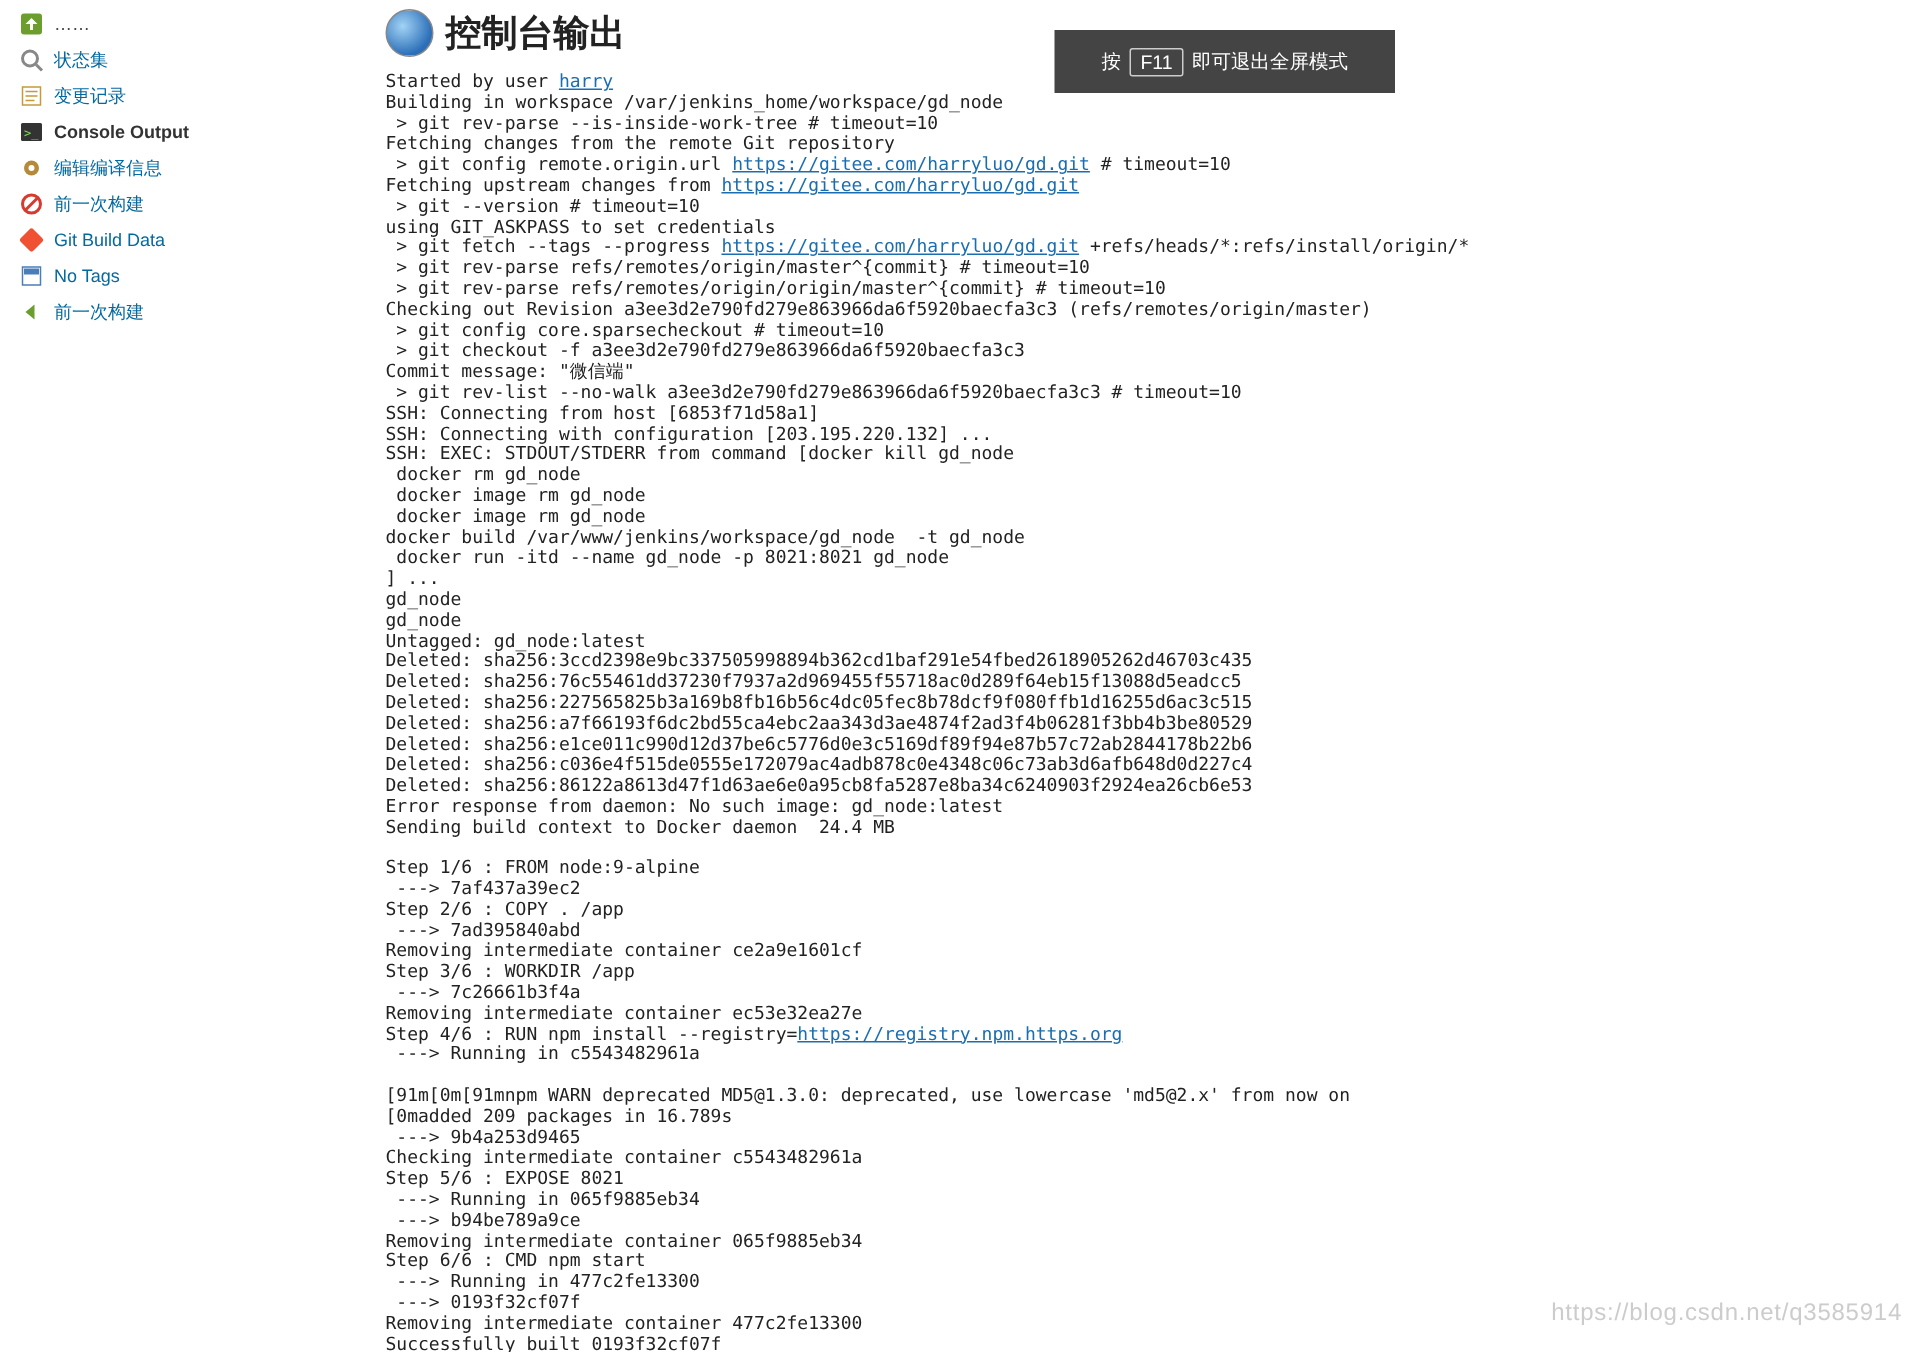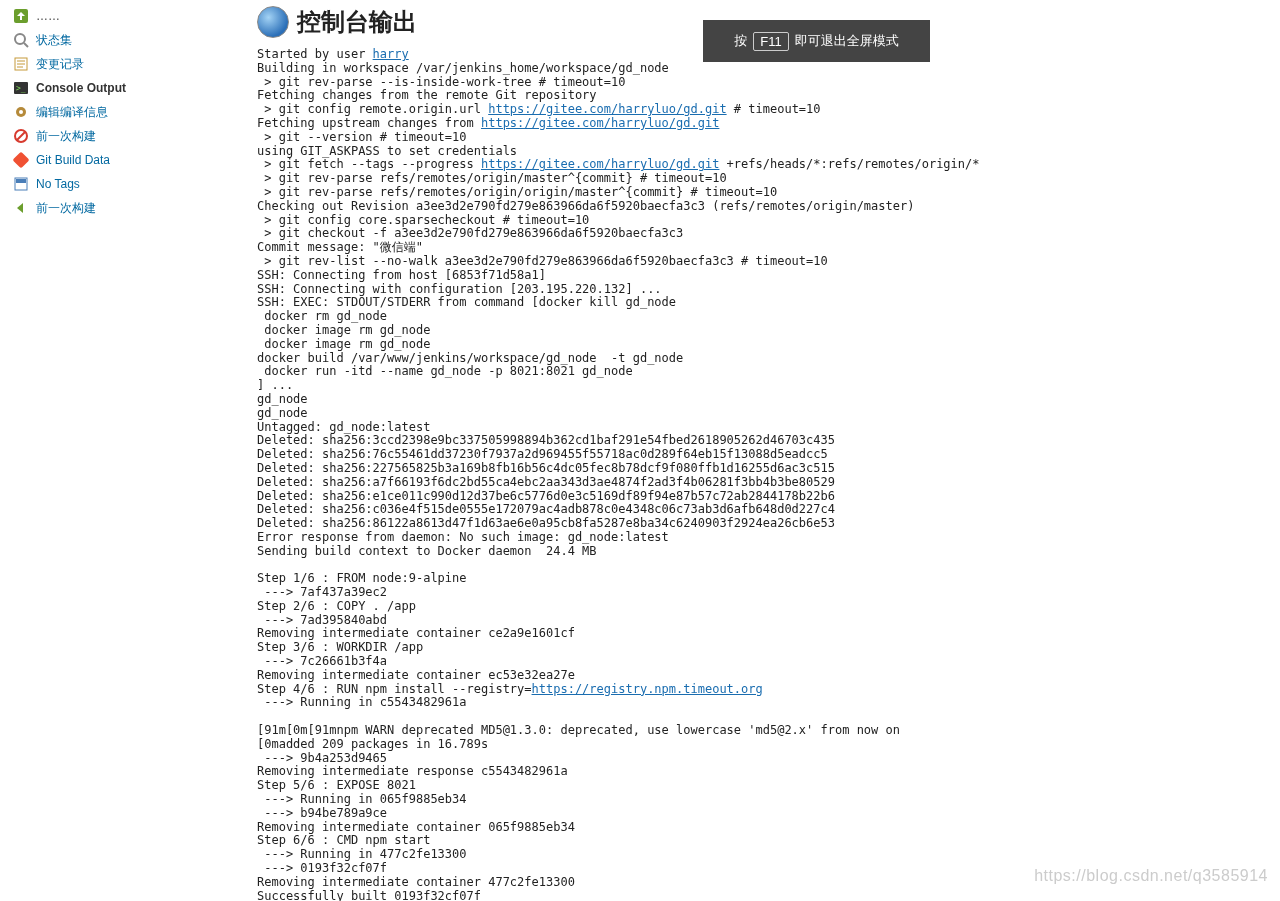--- a/index.html
+++ b/index.html
@@ -118,21 +118,21 @@
     </div>
 
     <pre class="console"><span>Started by user </span><a href="#">harry</a>
 <span>Building in workspace /var/jenkins_home/workspace/gd_node</span>
 <span> &gt; git rev-parse --is-inside-work-tree # timeout=10</span>
 <span>Fetching changes from the remote Git repository</span>
 <span> &gt; git config remote.origin.url </span><a href="#">https://gitee.com/harryluo/gd.git</a><span> # timeout=10</span>
 <span>Fetching upstream changes from </span><a href="#">https://gitee.com/harryluo/gd.git</a>
 <span> &gt; git --version # timeout=10</span>
 <span>using GIT_ASKPASS to set credentials </span>
-<span> &gt; git fetch --tags --progress </span><a href="#">https://gitee.com/harryluo/gd.git</a><span> +refs/heads/*:refs/remotes/origin/*</span>
+<span> &gt; git fetch --tags --progress </span><a href="#">https://gitee.com/harryluo/gd.git</a><span> +refs/heads/*:refs/install/origin/*</span>
 <span> &gt; git rev-parse refs/remotes/origin/master^{commit} # timeout=10</span>
 <span> &gt; git rev-parse refs/remotes/origin/origin/master^{commit} # timeout=10</span>
 <span>Checking out Revision a3ee3d2e790fd279e863966da6f5920baecfa3c3 (refs/remotes/origin/master)</span>
 <span> &gt; git config core.sparsecheckout # timeout=10</span>
 <span> &gt; git checkout -f a3ee3d2e790fd279e863966da6f5920baecfa3c3</span>
 <span>Commit message: "微信端"</span>
 <span> &gt; git rev-list --no-walk a3ee3d2e790fd279e863966da6f5920baecfa3c3 # timeout=10</span>
 <span>SSH: Connecting from host [6853f71d58a1]</span>
 <span>SSH: Connecting with configuration [203.195.220.132] ...</span>
 <span>SSH: EXEC: STDOUT/STDERR from command [docker kill gd_node</span>
@@ -156,27 +156,27 @@
 <span>Sending build context to Docker daemon  24.4 MB</span>
 <span></span>
 <span>Step 1/6 : FROM node:9-alpine</span>
 <span> ---&gt; 7af437a39ec2</span>
 <span>Step 2/6 : COPY . /app</span>
 <span> ---&gt; 7ad395840abd</span>
 <span>Removing intermediate container ce2a9e1601cf</span>
 <span>Step 3/6 : WORKDIR /app</span>
 <span> ---&gt; 7c26661b3f4a</span>
 <span>Removing intermediate container ec53e32ea27e</span>
-<span>Step 4/6 : RUN npm install --registry=</span><a href="#">https://registry.npm.timeout.org</a>
+<span>Step 4/6 : RUN npm install --registry=</span><a href="#">https://registry.npm.https.org</a>
 <span> ---&gt; Running in c5543482961a</span>
 <span></span>
 <span>[91m[0m[91mnpm WARN deprecated MD5@1.3.0: deprecated, use lowercase 'md5@2.x' from now on</span>
 <span>[0madded 209 packages in 16.789s</span>
 <span> ---&gt; 9b4a253d9465</span>
-<span>Removing intermediate response c5543482961a</span>
+<span>Checking intermediate container c5543482961a</span>
 <span>Step 5/6 : EXPOSE 8021</span>
 <span> ---&gt; Running in 065f9885eb34</span>
 <span> ---&gt; b94be789a9ce</span>
 <span>Removing intermediate container 065f9885eb34</span>
 <span>Step 6/6 : CMD npm start</span>
 <span> ---&gt; Running in 477c2fe13300</span>
 <span> ---&gt; 0193f32cf07f</span>
 <span>Removing intermediate container 477c2fe13300</span>
 <span>Successfully built 0193f32cf07f</span></pre>
   </div>

